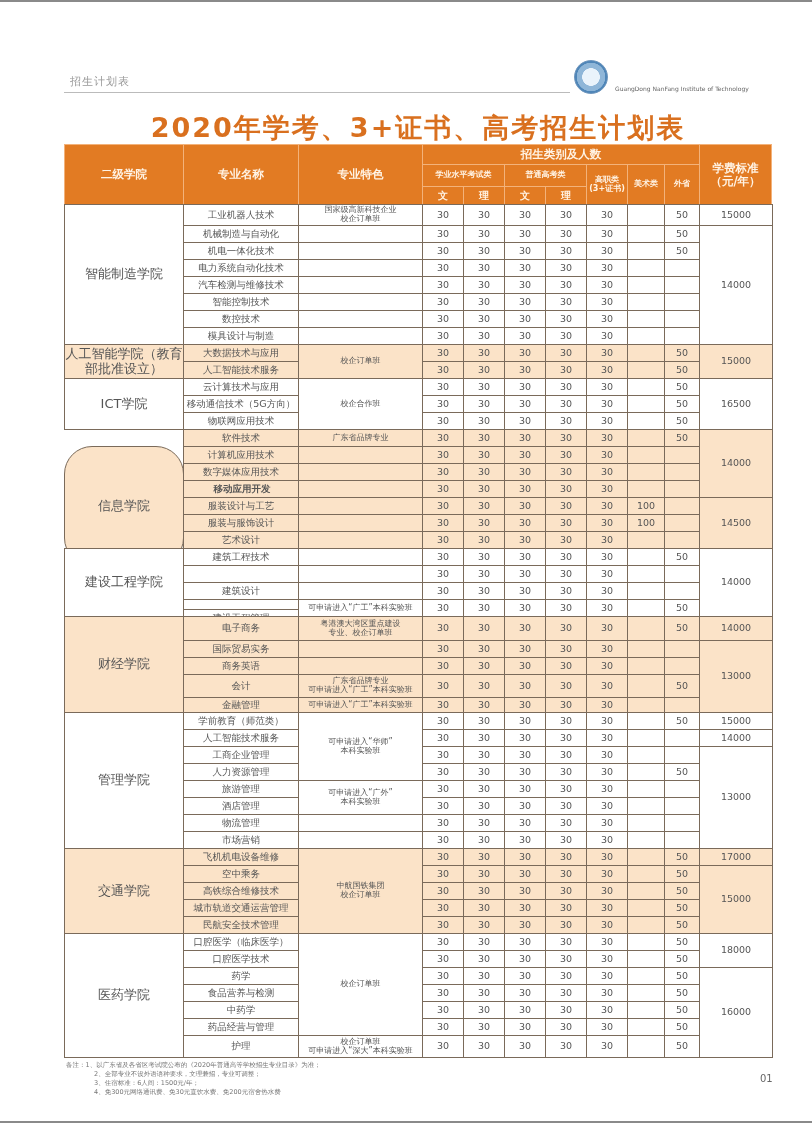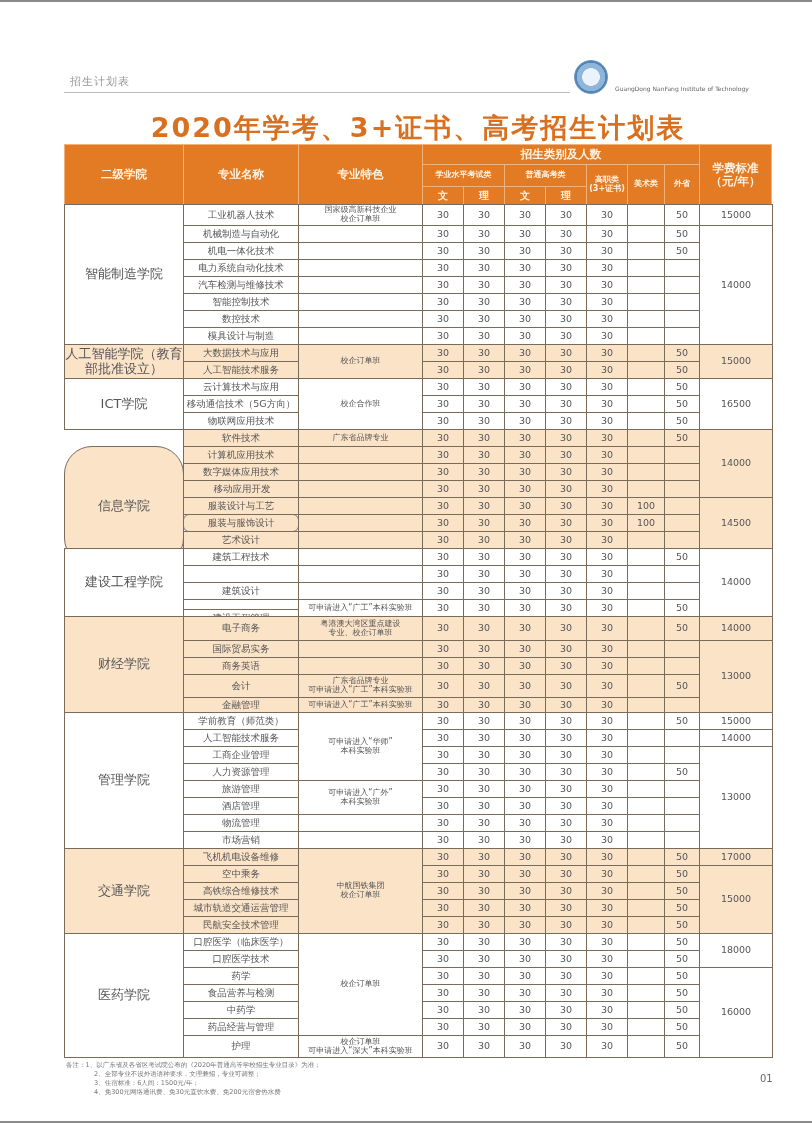--- a/index.html
+++ b/index.html
@@ -191,37 +191,37 @@
       <div class="cell peach" style="left: 627px; top: 446px; width: 38px; height: 18px; white-space: pre-line;"></div>
       <div class="cell peach" style="left: 664px; top: 446px; width: 36px; height: 18px; white-space: pre-line;"></div>
       <div class="cell peach" style="left: 183px; top: 463px; width: 116px; height: 18px; white-space: pre-line;">数字媒体应用技术</div>
       <div class="cell peach" style="left: 422px; top: 463px; width: 42px; height: 18px; white-space: pre-line;">30</div>
       <div class="cell peach" style="left: 463px; top: 463px; width: 42px; height: 18px; white-space: pre-line;">30</div>
       <div class="cell peach" style="left: 504px; top: 463px; width: 42px; height: 18px; white-space: pre-line;">30</div>
       <div class="cell peach" style="left: 545px; top: 463px; width: 42px; height: 18px; white-space: pre-line;">30</div>
       <div class="cell peach" style="left: 586px; top: 463px; width: 42px; height: 18px; white-space: pre-line;">30</div>
       <div class="cell peach" style="left: 627px; top: 463px; width: 38px; height: 18px; white-space: pre-line;"></div>
       <div class="cell peach" style="left: 664px; top: 463px; width: 36px; height: 18px; white-space: pre-line;"></div>
-      <div class="cell peach" style="left: 183px; top: 480px; width: 118px; height: 18px; white-space: pre-line;">移动应用开发</div>
+      <div class="cell peach" style="left: 183px; top: 480px; width: 118px; height: 18px; white-space: pre-line; font-weight: bold;">移动应用开发</div>
       <div class="cell peach" style="left: 422px; top: 480px; width: 42px; height: 18px; white-space: pre-line;">30</div>
       <div class="cell peach" style="left: 463px; top: 480px; width: 42px; height: 18px; white-space: pre-line;">30</div>
       <div class="cell peach" style="left: 504px; top: 480px; width: 42px; height: 18px; white-space: pre-line;">30</div>
       <div class="cell peach" style="left: 545px; top: 480px; width: 42px; height: 18px; white-space: pre-line;">30</div>
       <div class="cell peach" style="left: 586px; top: 480px; width: 42px; height: 18px; white-space: pre-line;">30</div>
       <div class="cell peach" style="left: 627px; top: 480px; width: 38px; height: 18px; white-space: pre-line;"></div>
       <div class="cell peach" style="left: 664px; top: 480px; width: 36px; height: 18px; white-space: pre-line;"></div>
       <div class="cell peach" style="left: 183px; top: 497px; width: 116px; height: 18px; white-space: pre-line;">服装设计与工艺</div>
       <div class="cell peach" style="left: 422px; top: 497px; width: 42px; height: 18px; white-space: pre-line;">30</div>
       <div class="cell peach" style="left: 463px; top: 497px; width: 42px; height: 18px; white-space: pre-line;">30</div>
       <div class="cell peach" style="left: 504px; top: 497px; width: 42px; height: 18px; white-space: pre-line;">30</div>
       <div class="cell peach" style="left: 545px; top: 497px; width: 42px; height: 18px; white-space: pre-line;">30</div>
       <div class="cell peach" style="left: 586px; top: 497px; width: 42px; height: 18px; white-space: pre-line;">30</div>
       <div class="cell peach" style="left: 627px; top: 497px; width: 38px; height: 18px; white-space: pre-line;">100</div>
       <div class="cell peach" style="left: 664px; top: 497px; width: 36px; height: 18px; white-space: pre-line;"></div>
-      <div class="cell peach" style="left: 183px; top: 514px; width: 116px; height: 18px; white-space: pre-line; border-radius: 6px;">服装与服饰设计</div>
+      <div class="cell peach" style="left: 183px; top: 514px; width: 116px; height: 18px; white-space: pre-line;">服装与服饰设计</div>
       <div class="cell peach" style="left: 422px; top: 514px; width: 42px; height: 18px; white-space: pre-line;">30</div>
       <div class="cell peach" style="left: 463px; top: 514px; width: 42px; height: 18px; white-space: pre-line;">30</div>
       <div class="cell peach" style="left: 504px; top: 514px; width: 42px; height: 18px; white-space: pre-line;">30</div>
       <div class="cell peach" style="left: 545px; top: 514px; width: 42px; height: 18px; white-space: pre-line;">30</div>
       <div class="cell peach" style="left: 586px; top: 514px; width: 42px; height: 18px; white-space: pre-line;">30</div>
       <div class="cell peach" style="left: 627px; top: 514px; width: 38px; height: 18px; white-space: pre-line;">100</div>
       <div class="cell peach" style="left: 664px; top: 514px; width: 36px; height: 18px; white-space: pre-line;"></div>
       <div class="cell peach" style="left: 183px; top: 531px; width: 116px; height: 18px; white-space: pre-line;">艺术设计</div>
       <div class="cell peach" style="left: 422px; top: 531px; width: 42px; height: 18px; white-space: pre-line;">30</div>
       <div class="cell peach" style="left: 463px; top: 531px; width: 42px; height: 18px; white-space: pre-line;">30</div>

